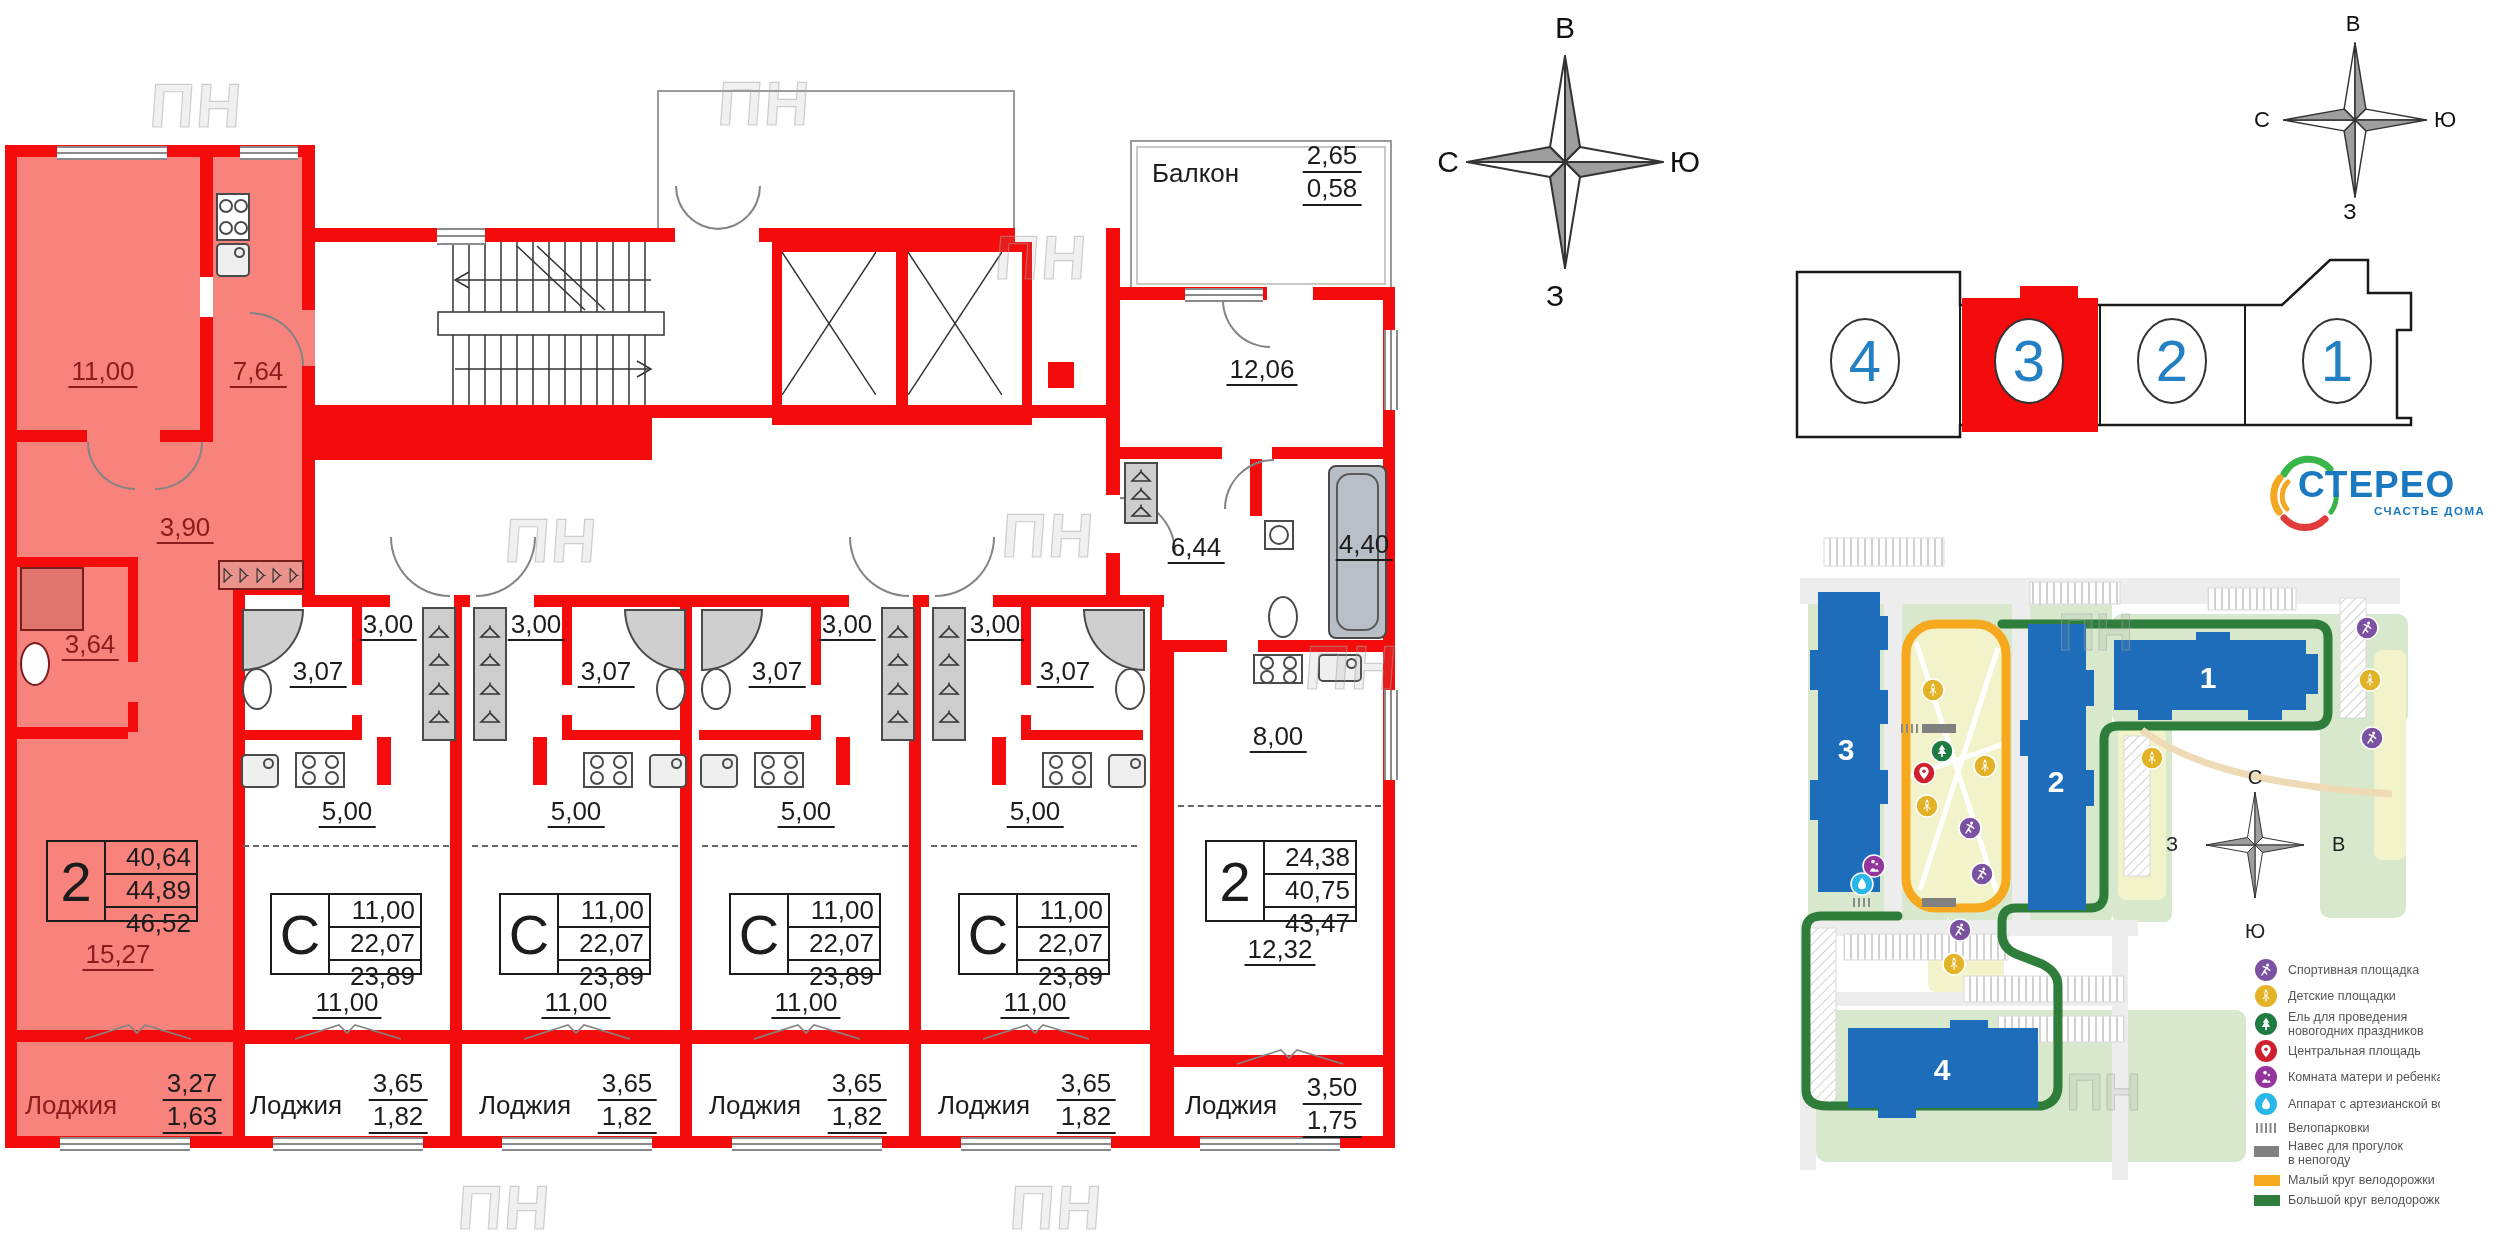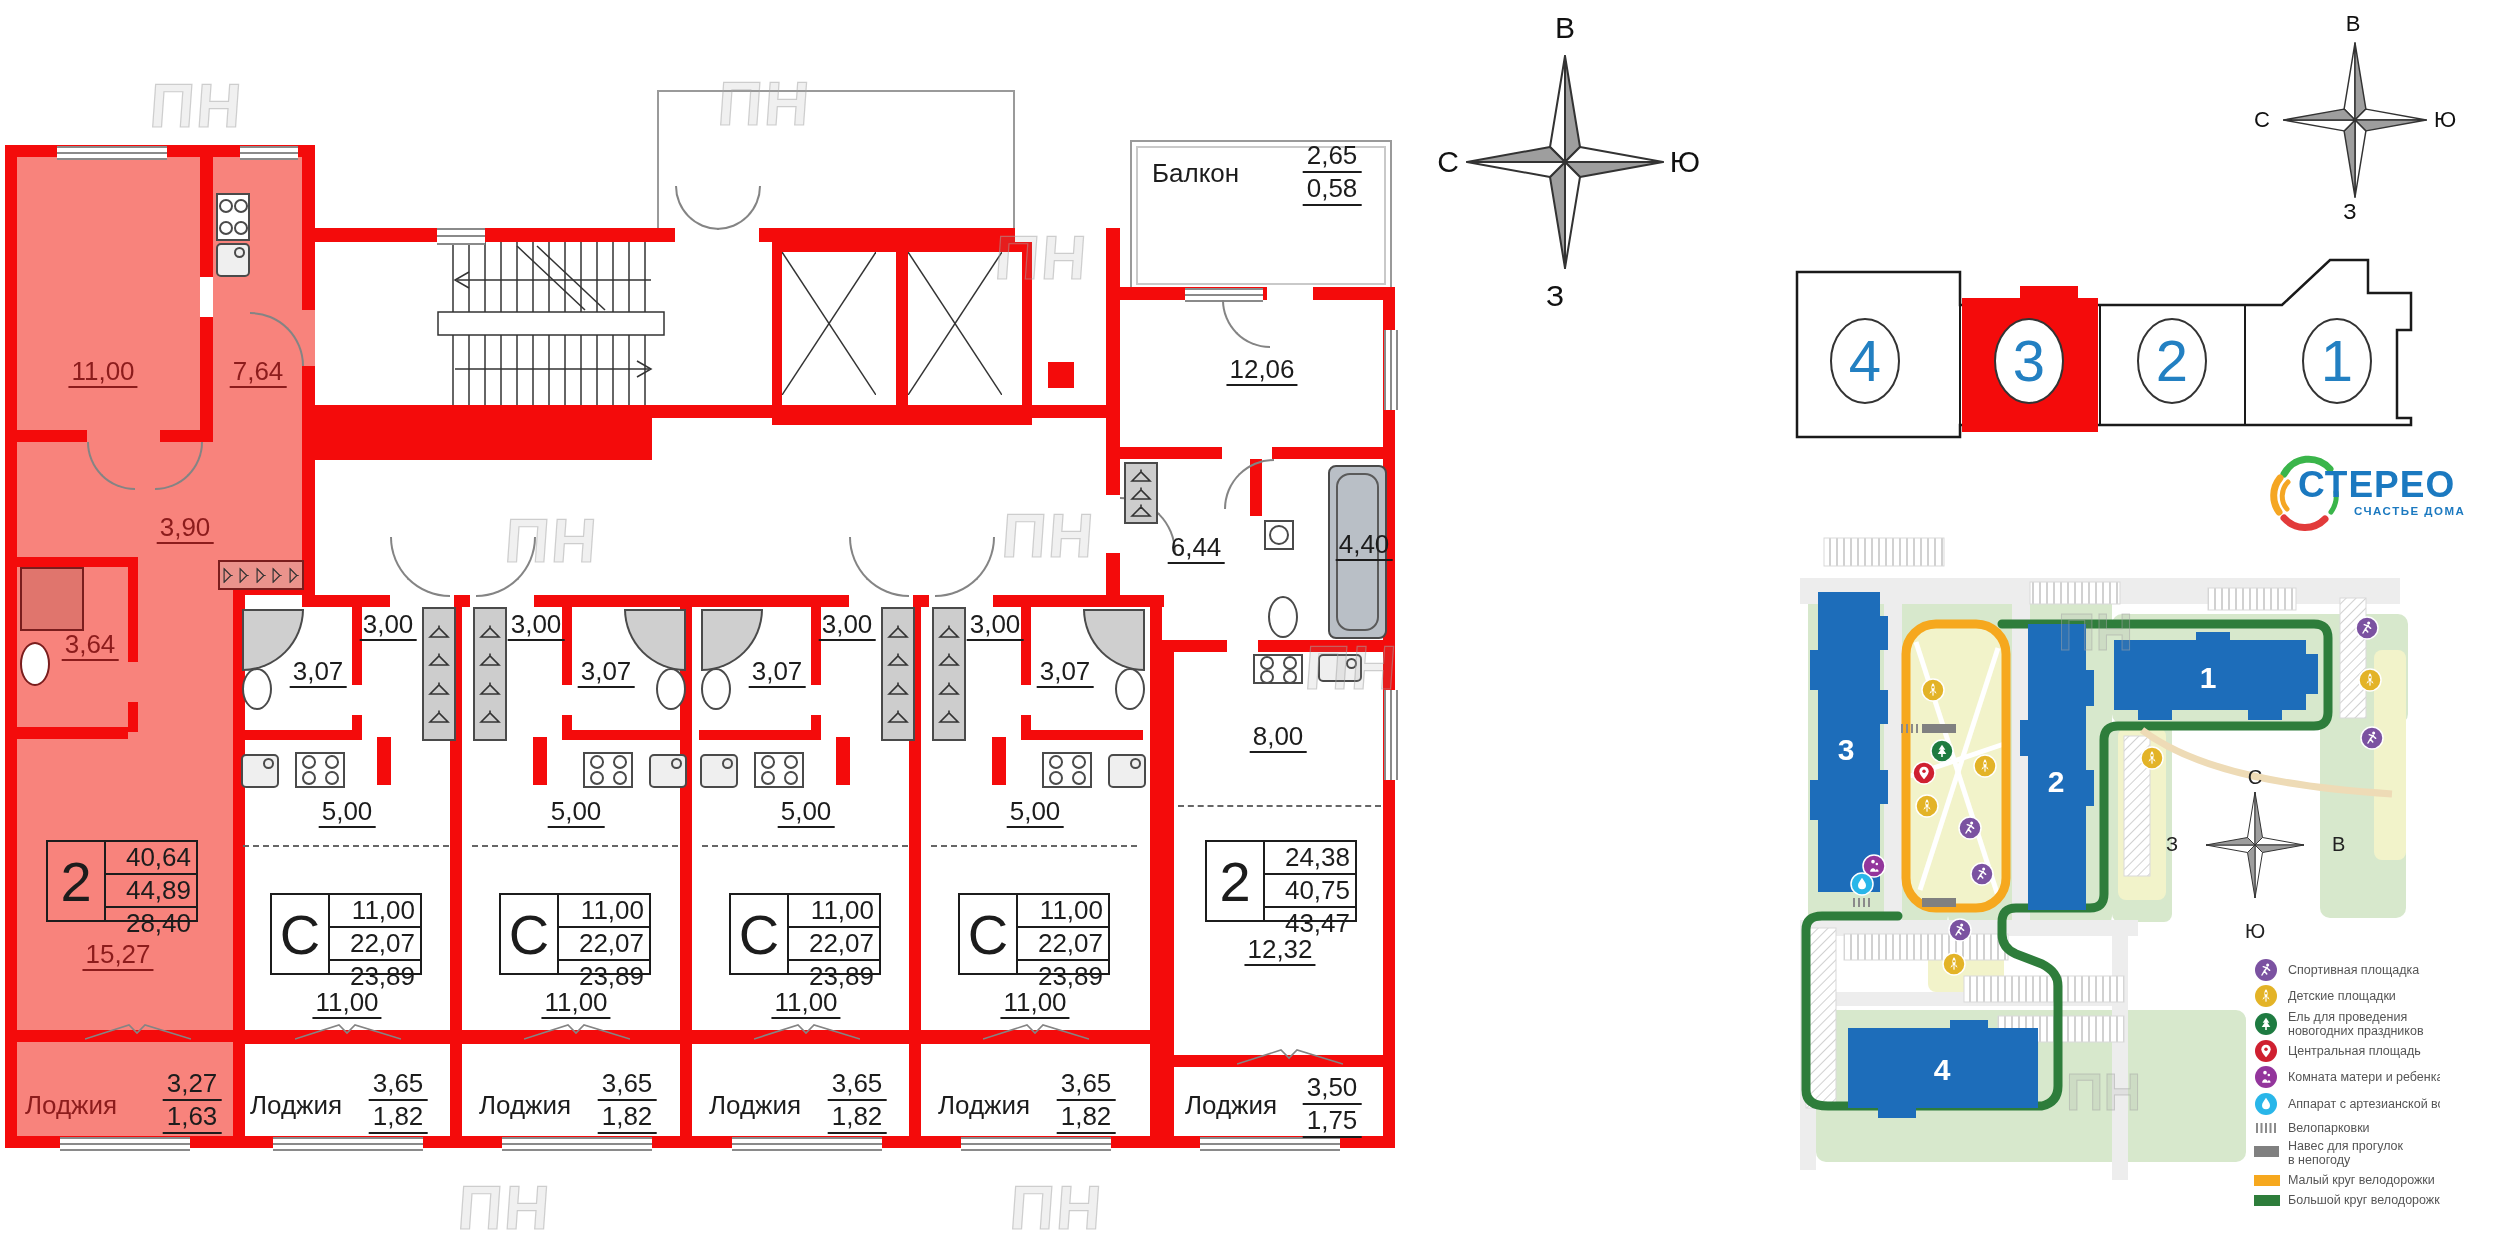--- a/index.html
+++ b/index.html
@@ -521,21 +521,21 @@
     <div class="frac" style="left:1332px;top:1072px">
         <span>3,50</span>
         <span>1,75</span>
       </div>
 
     <div class="spec maroon" style="left:46px;top:840px">
       <div class="big">2</div>
       <div class="vals">
           <div>40,64</div>
           <div>44,89</div>
-          <div>28,40</div>
+          <div>46,52</div>
         </div>
     </div>
     <div class="spec" style="left:270px;top:893px">
       <div class="big">С</div>
       <div class="vals">
           <div>11,00</div>
           <div>22,07</div>
           <div>23,89</div>
         </div>
     </div>
@@ -631,21 +631,21 @@
     <svg class="ab" style="left:0;top:4px" width="76" height="80" viewBox="0 0 76 80">
       <g fill="none" stroke-linecap="round">
         <path d="M16,22 A28,28 0 0 1 62,17" stroke="#3ab54a" stroke-width="7"></path>
         <path d="M12,26 A28,28 0 0 0 11,60" stroke="#f5a623" stroke-width="7"></path>
         <path d="M20,30 A20,20 0 0 0 19,57" stroke="#f5a623" stroke-width="5"></path>
         <path d="M16,66 A28,28 0 0 0 57,67" stroke="#e23b3b" stroke-width="7"></path>
         <path d="M63,60 A28,28 0 0 0 68,40" stroke="#3ab54a" stroke-width="5"></path>
       </g>
     </svg>
     <div class="logo-title" style="left:30px;top:16px">СТЕРЕО</div>
-    <div class="logo-sub" style="left:86px;top:57px">СЧАСТЬЕ ДОМА</div>
+    <div class="logo-sub" style="left:106px;top:57px">СЧАСТЬЕ ДОМА</div>
   </div>
 
   <svg class="ab" style="left:1780px;top:530px" width="660" height="710" viewBox="0 0 660 710">
     <defs>
       <pattern id="hd" width="7" height="7" patternUnits="userSpaceOnUse" patternTransform="rotate(45)">
         <rect width="7" height="7" fill="#fff"></rect>
           <line x1="0" y1="0" x2="0" y2="7" stroke="#c6c6c6" stroke-width="1.6"></line>
       </pattern>
       <pattern id="hv" width="7" height="7" patternUnits="userSpaceOnUse">
         <rect width="7" height="7" fill="#fff"></rect>

